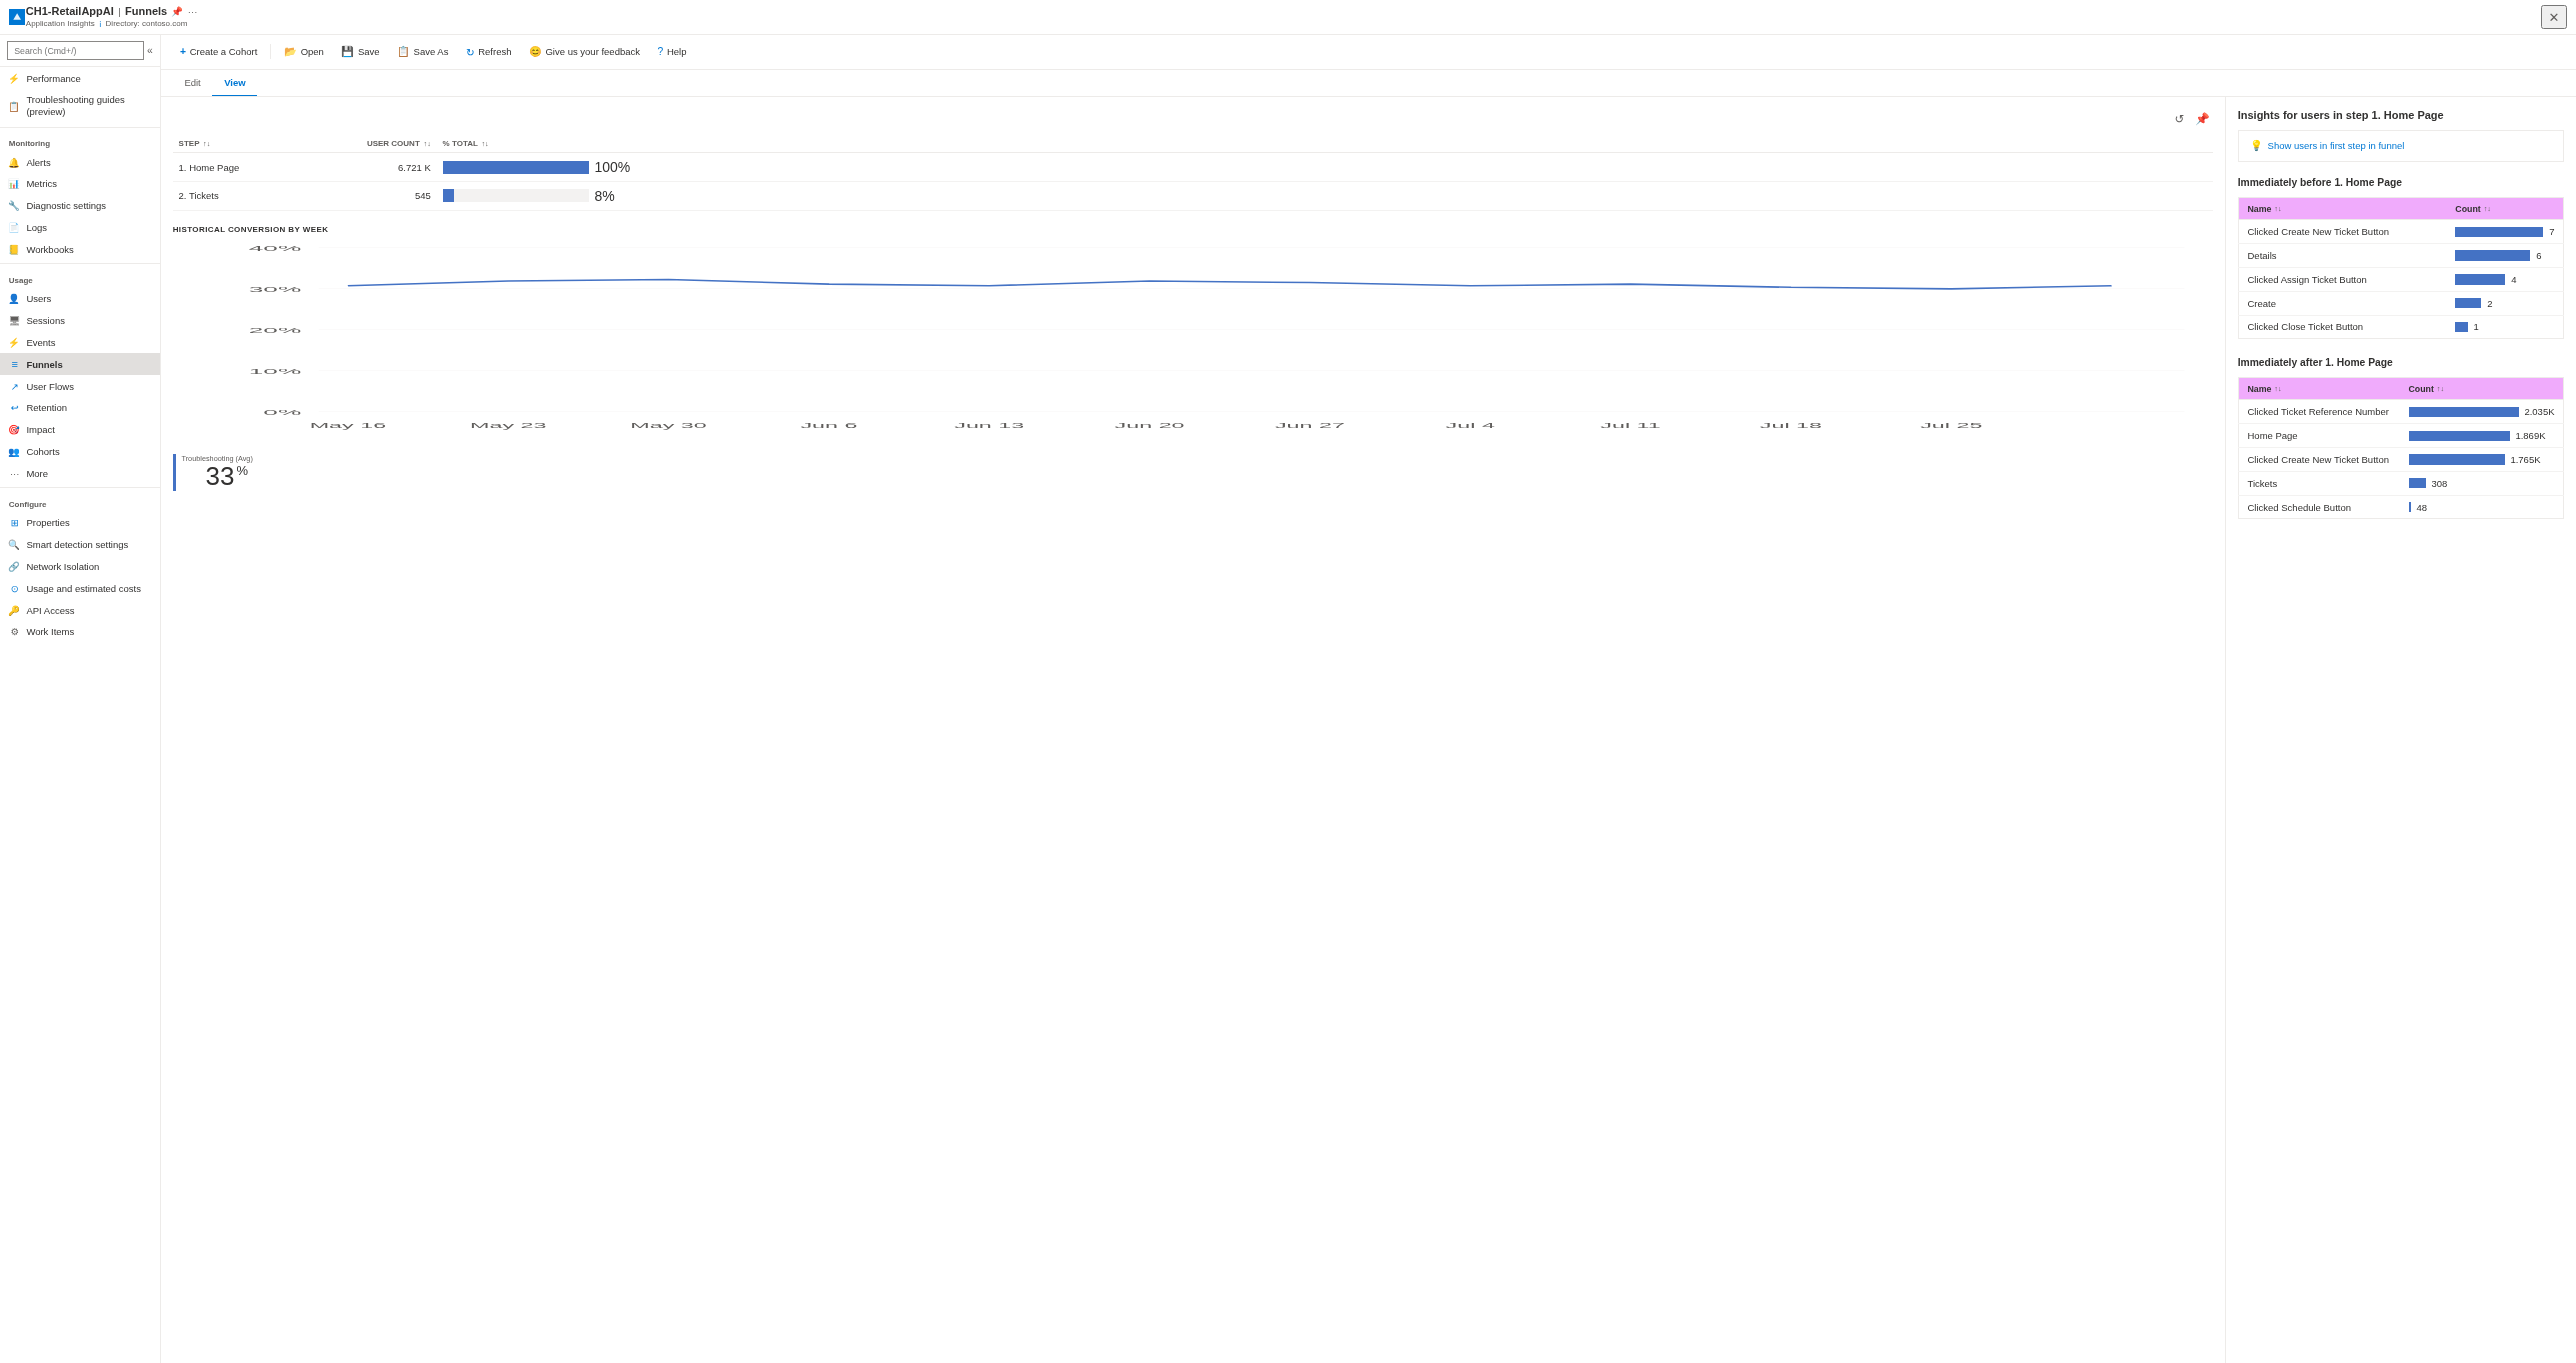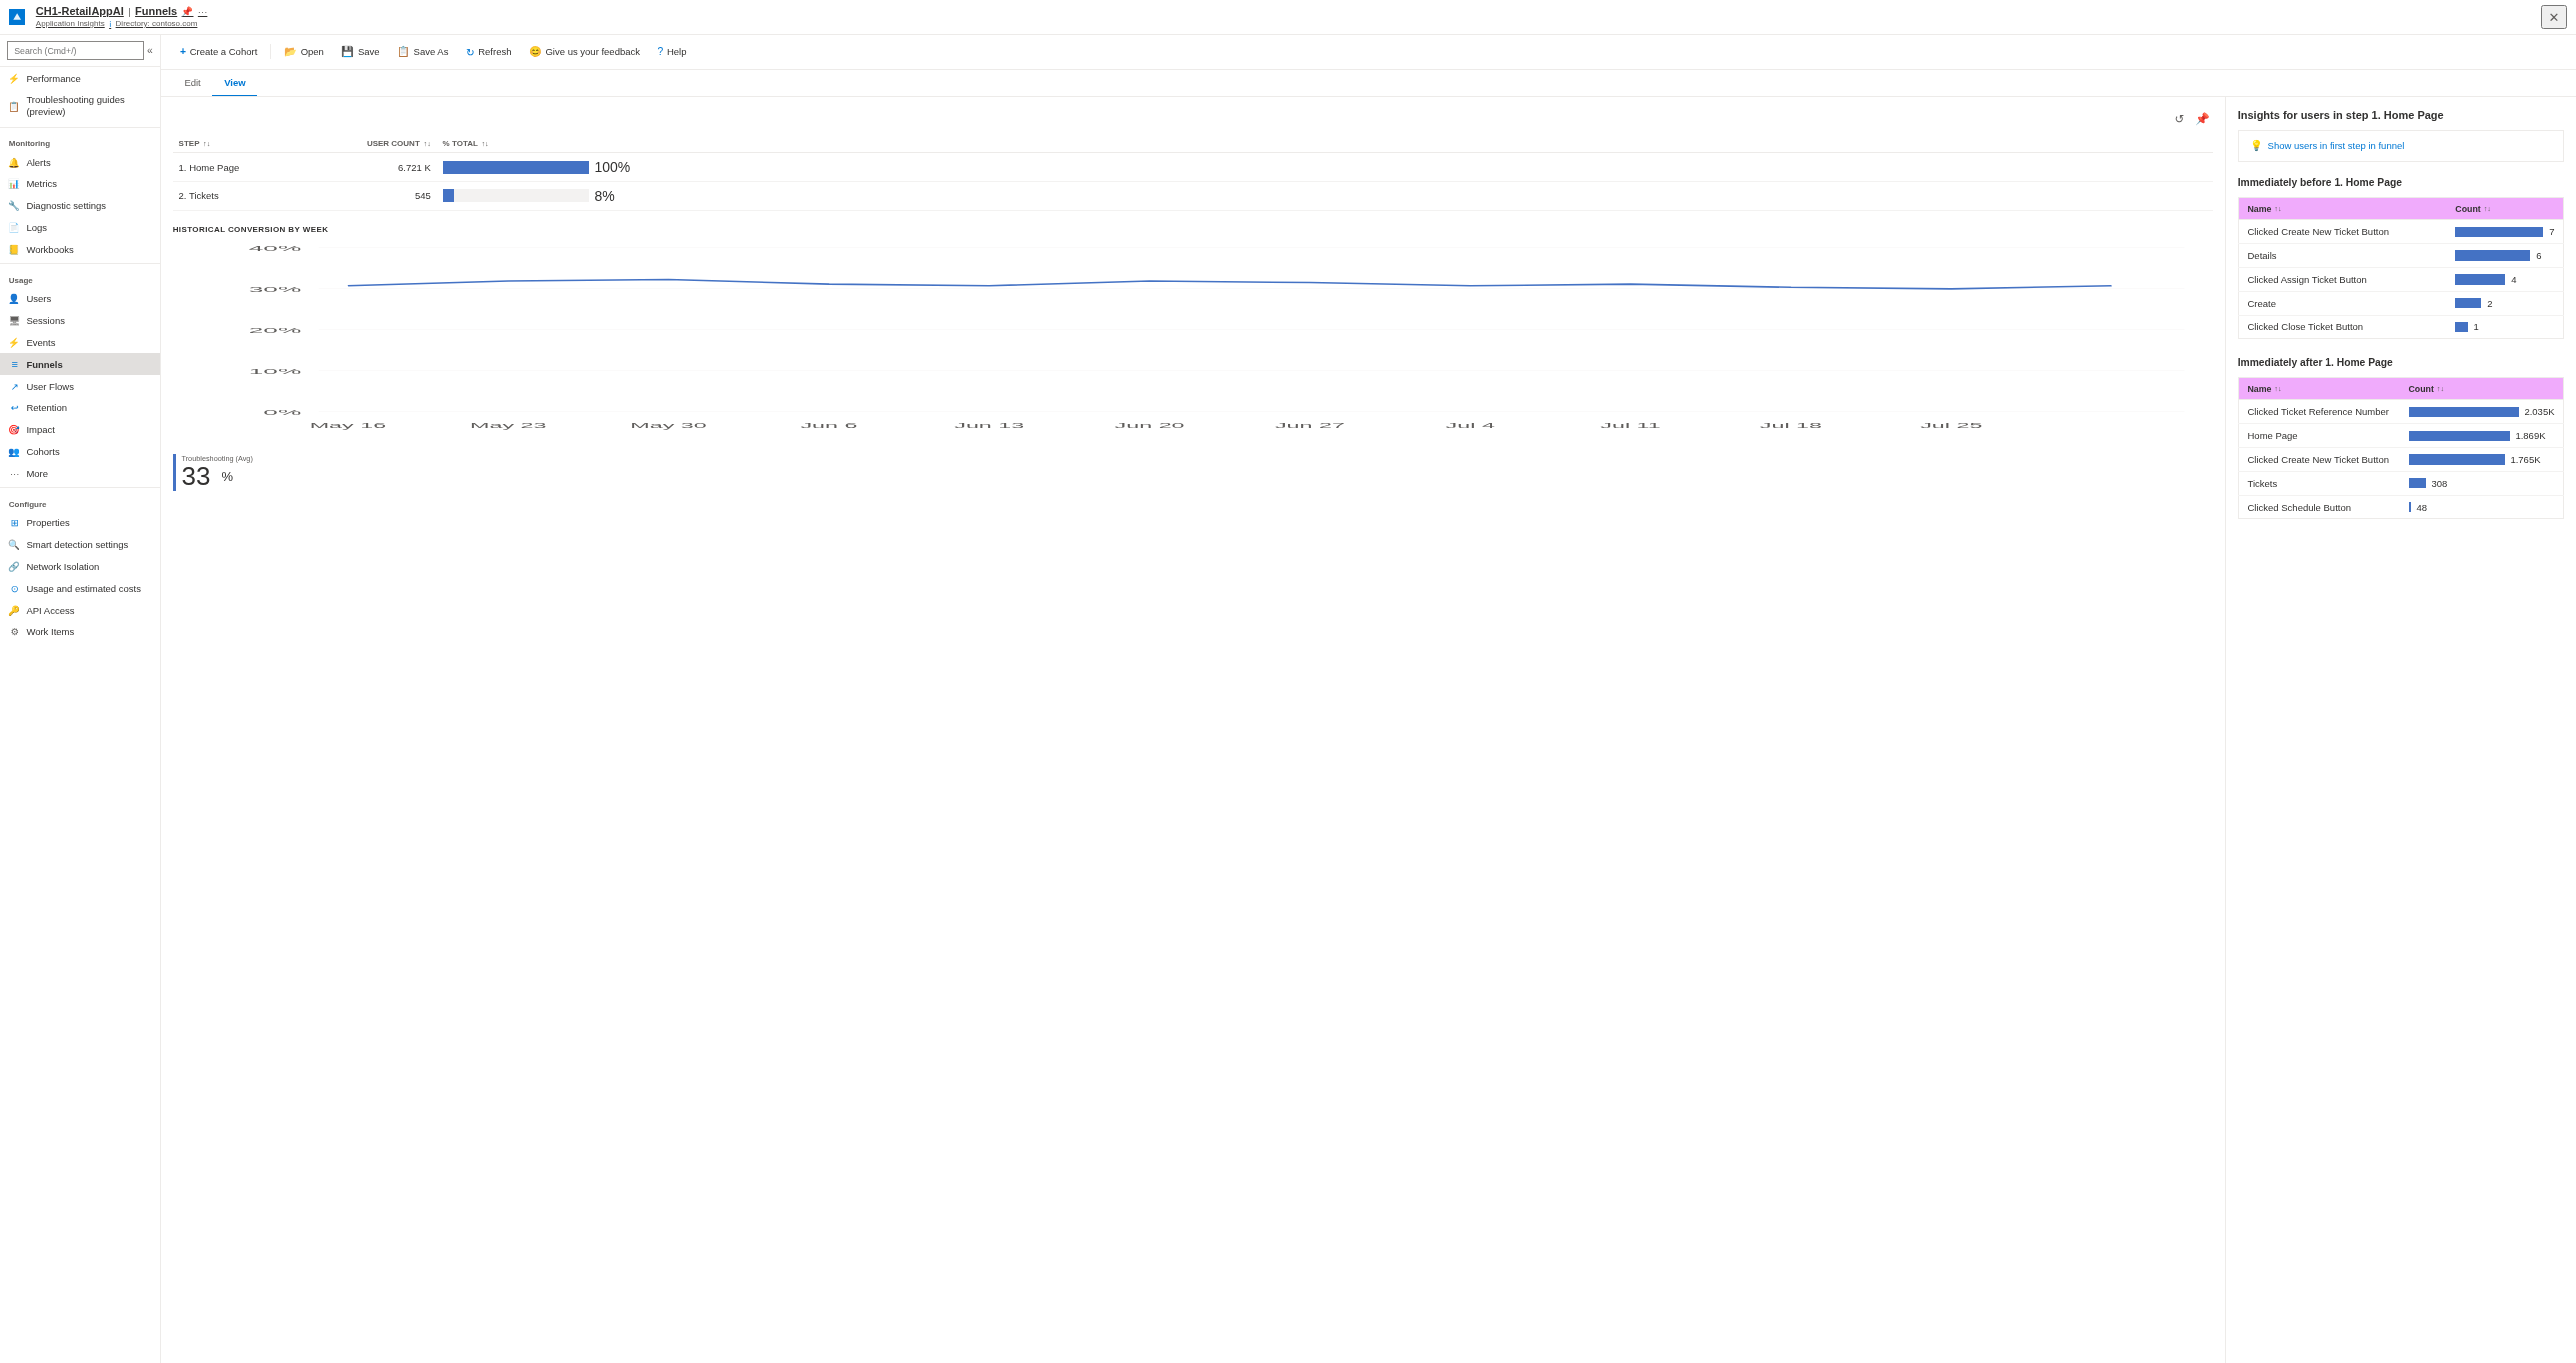--- a/index.html
+++ b/index.html
@@ -1,20 +1,20 @@
 <!DOCTYPE html>
 <html style="font-size:11.7px"><head>
   <meta charset="utf-8">
   <style>
     * { box-sizing: border-box; margin: 0; padding: 0; }
     body { font-family: 'Segoe UI', Arial, sans-serif; font-size: 9.5px; color: #323130; background: #fff; overflow: hidden; height: 100vh; display: flex; flex-direction: column; }
 
     
     .top-bar { display: flex; align-items: center; padding: 4.4px 8.8px; border-bottom: 0.7px solid #edebe9; background: #fff; min-height: 35px; }
-    .top-bar-left { display: flex; align-items: center; gap: 11px; flex: 1; text-decoration: underline; }
+    .top-bar-left { display: flex; align-items: center; gap: 1px; flex: 1; }
     .app-icon { width: 16px; height: 16px; background: #0078d4; display: flex; align-items: center; justify-content: center; }
     .app-icon svg { width: 10.3px; height: 10.3px; fill: white; }
     .close-btn { color: #605e5c; cursor: pointer; font-size: 13px; padding: 2.9px 5.9px; }
 
     
     .main-layout { display: flex; flex: 1; overflow: hidden; }
 
     
     .sidebar { width: 161px; border-right: 0.7px solid #edebe9; display: flex; flex-direction: column; overflow-y: auto; background: #fff; flex-shrink: 0; }
 
@@ -349,21 +349,21 @@
               <text x="500" y="238" font-size="8" fill="#605e5c" text-anchor="middle">Jul 11</text>
               <text x="555" y="238" font-size="8" fill="#605e5c" text-anchor="middle">Jul 18</text>
               <text x="610" y="238" font-size="8" fill="#605e5c" text-anchor="middle">Jul 25</text>
             </svg>
           </div>
 
           <div class="conversion-rate">
             <div class="conversion-bar"></div>
             <div class="conversion-info">
               <div class="conversion-label">Troubleshooting (Avg)</div>
-              <div style="display:flex;align-items:center;gap:11px;">
+              <div style="display:flex;align-items:flex-start;gap:2px;margin-left:24px;">
                 <span class="conversion-value">33</span>
                 <span class="conversion-unit">%</span>
               </div>
             </div>
           </div>
         </div>
       </div>
 
       <div class="right-panel">
 

